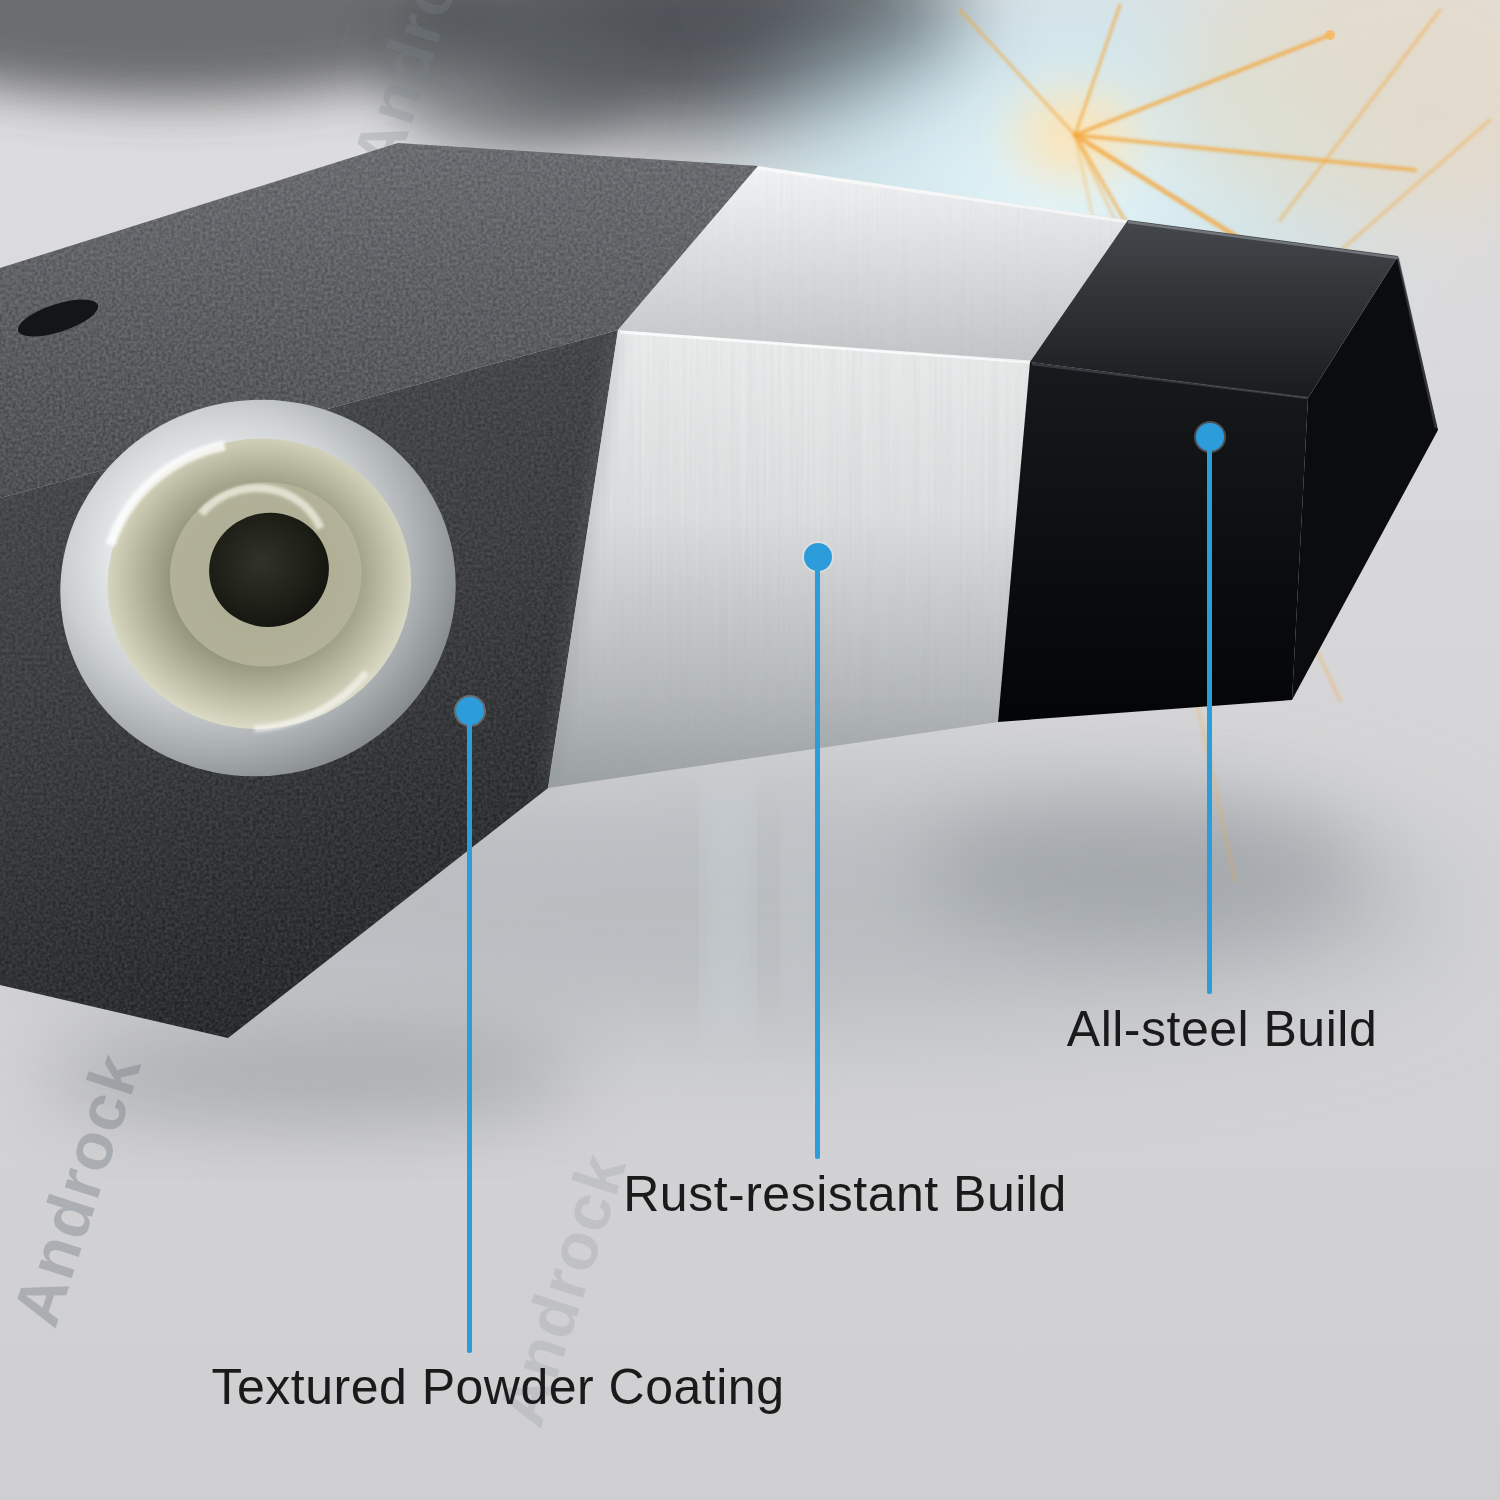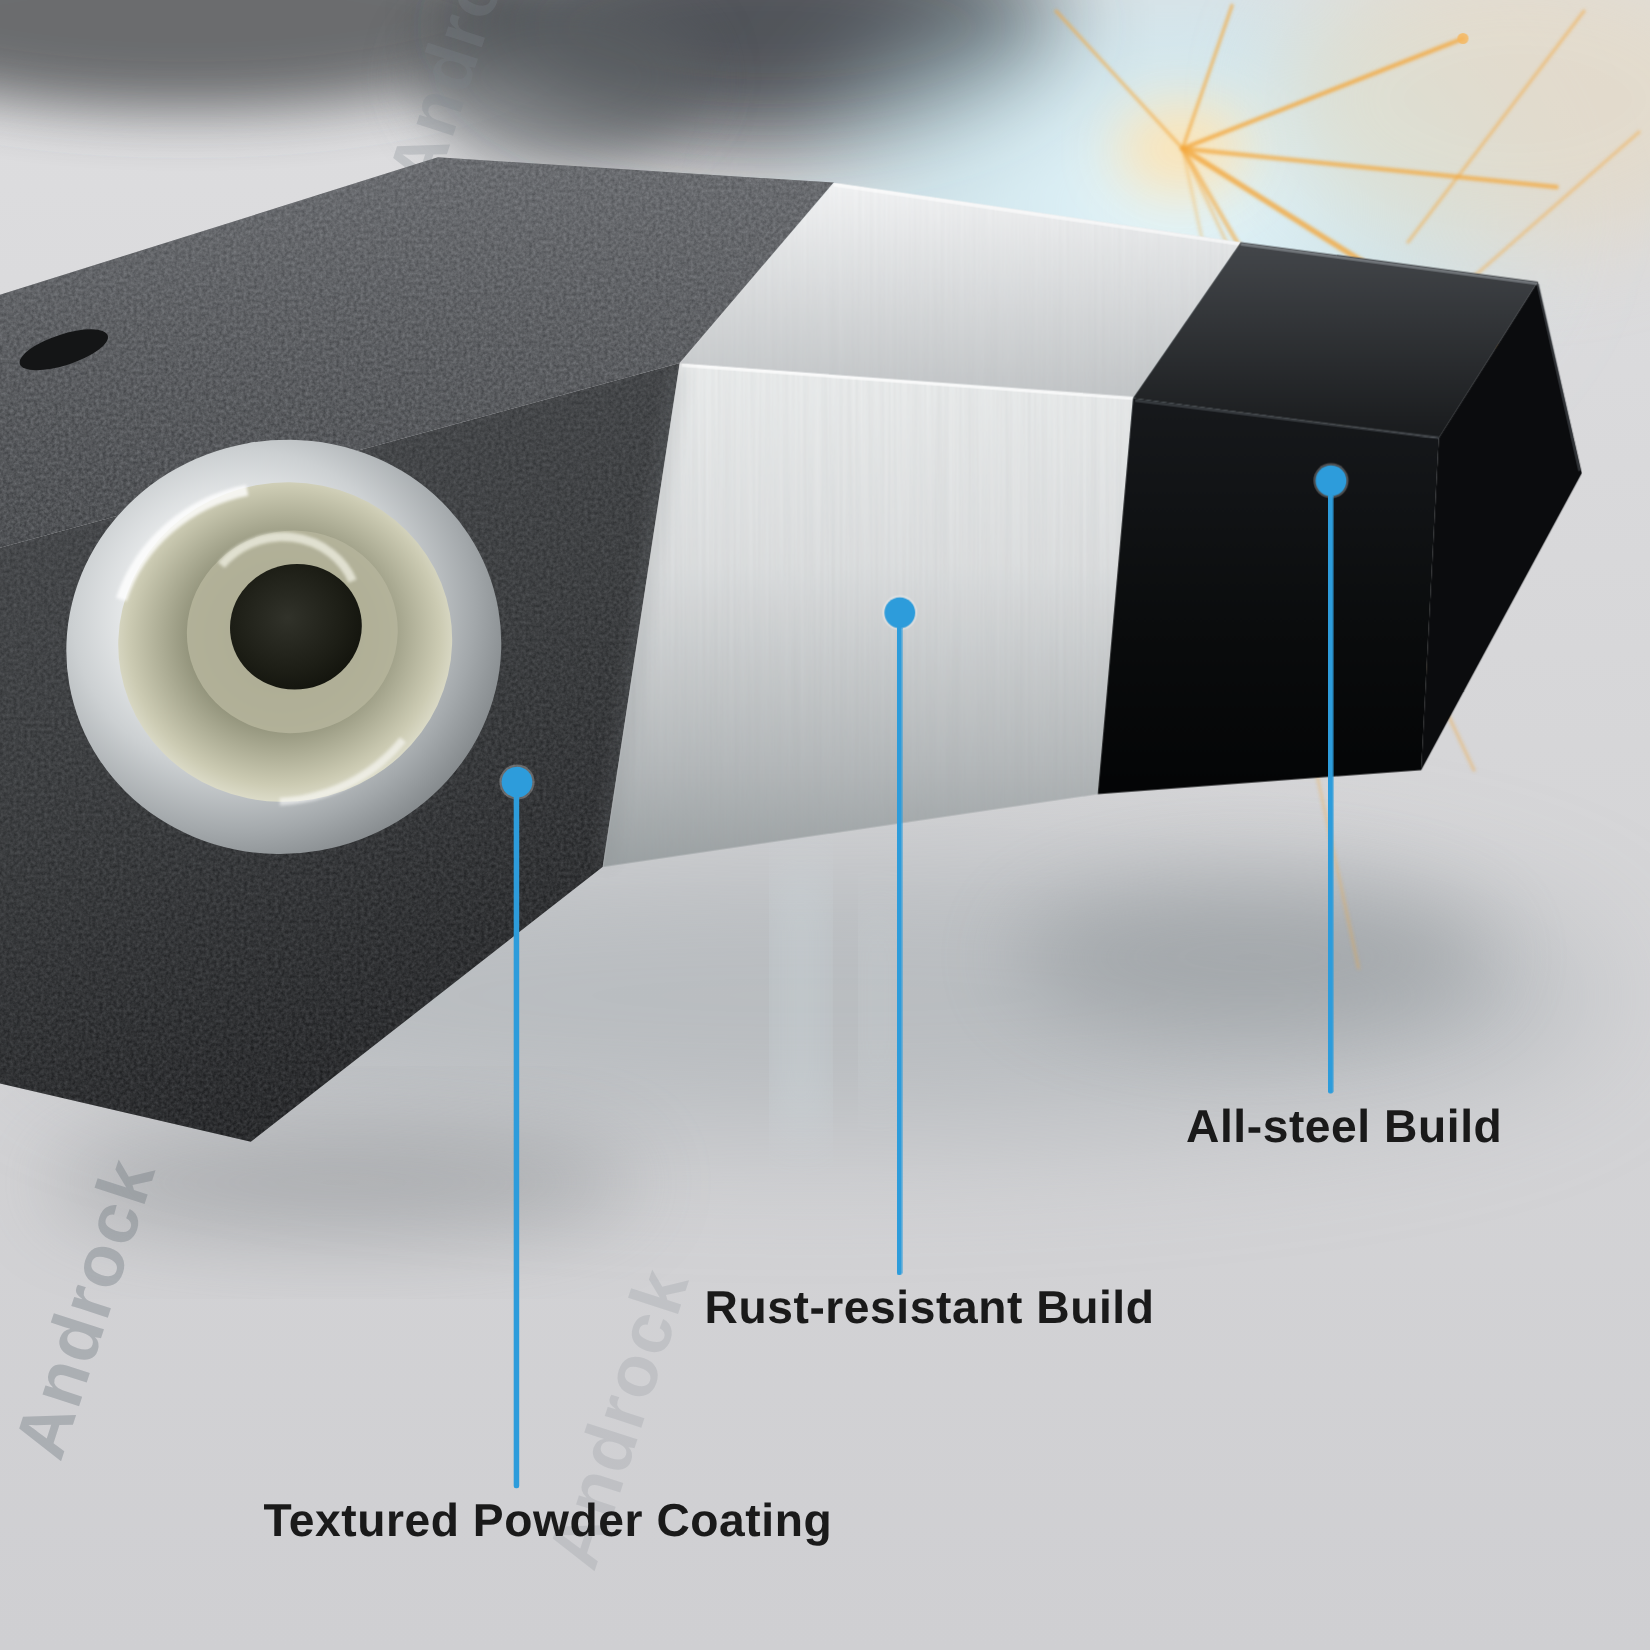--- a/index.html
+++ b/index.html
@@ -14,21 +14,21 @@
     font-weight:700;font-size:66px;fill:#7e868d;letter-spacing:2px;
   }
   .callout-dot{
     position:absolute;width:28px;height:28px;border-radius:50%;
     background:#2d9cdb;box-shadow:0 0 0 2px rgba(255,255,255,.25);
   }
   .callout-line{
     position:absolute;width:5px;background:#2d9cdb;border-radius:2px;
   }
   .label{
-    position:absolute;font-weight:700;font-size:42px;color:#1a1a1a;
+    position:absolute;font-weight:400;font-size:50px;color:#1a1a1a;
     white-space:nowrap;transform:translateX(-50%);letter-spacing:.5px;
   }
 </style>
 </head>
 <body>
 
 <div class="stage">
 
   <svg class="scene" viewBox="0 0 1500 1500">
     <defs>

